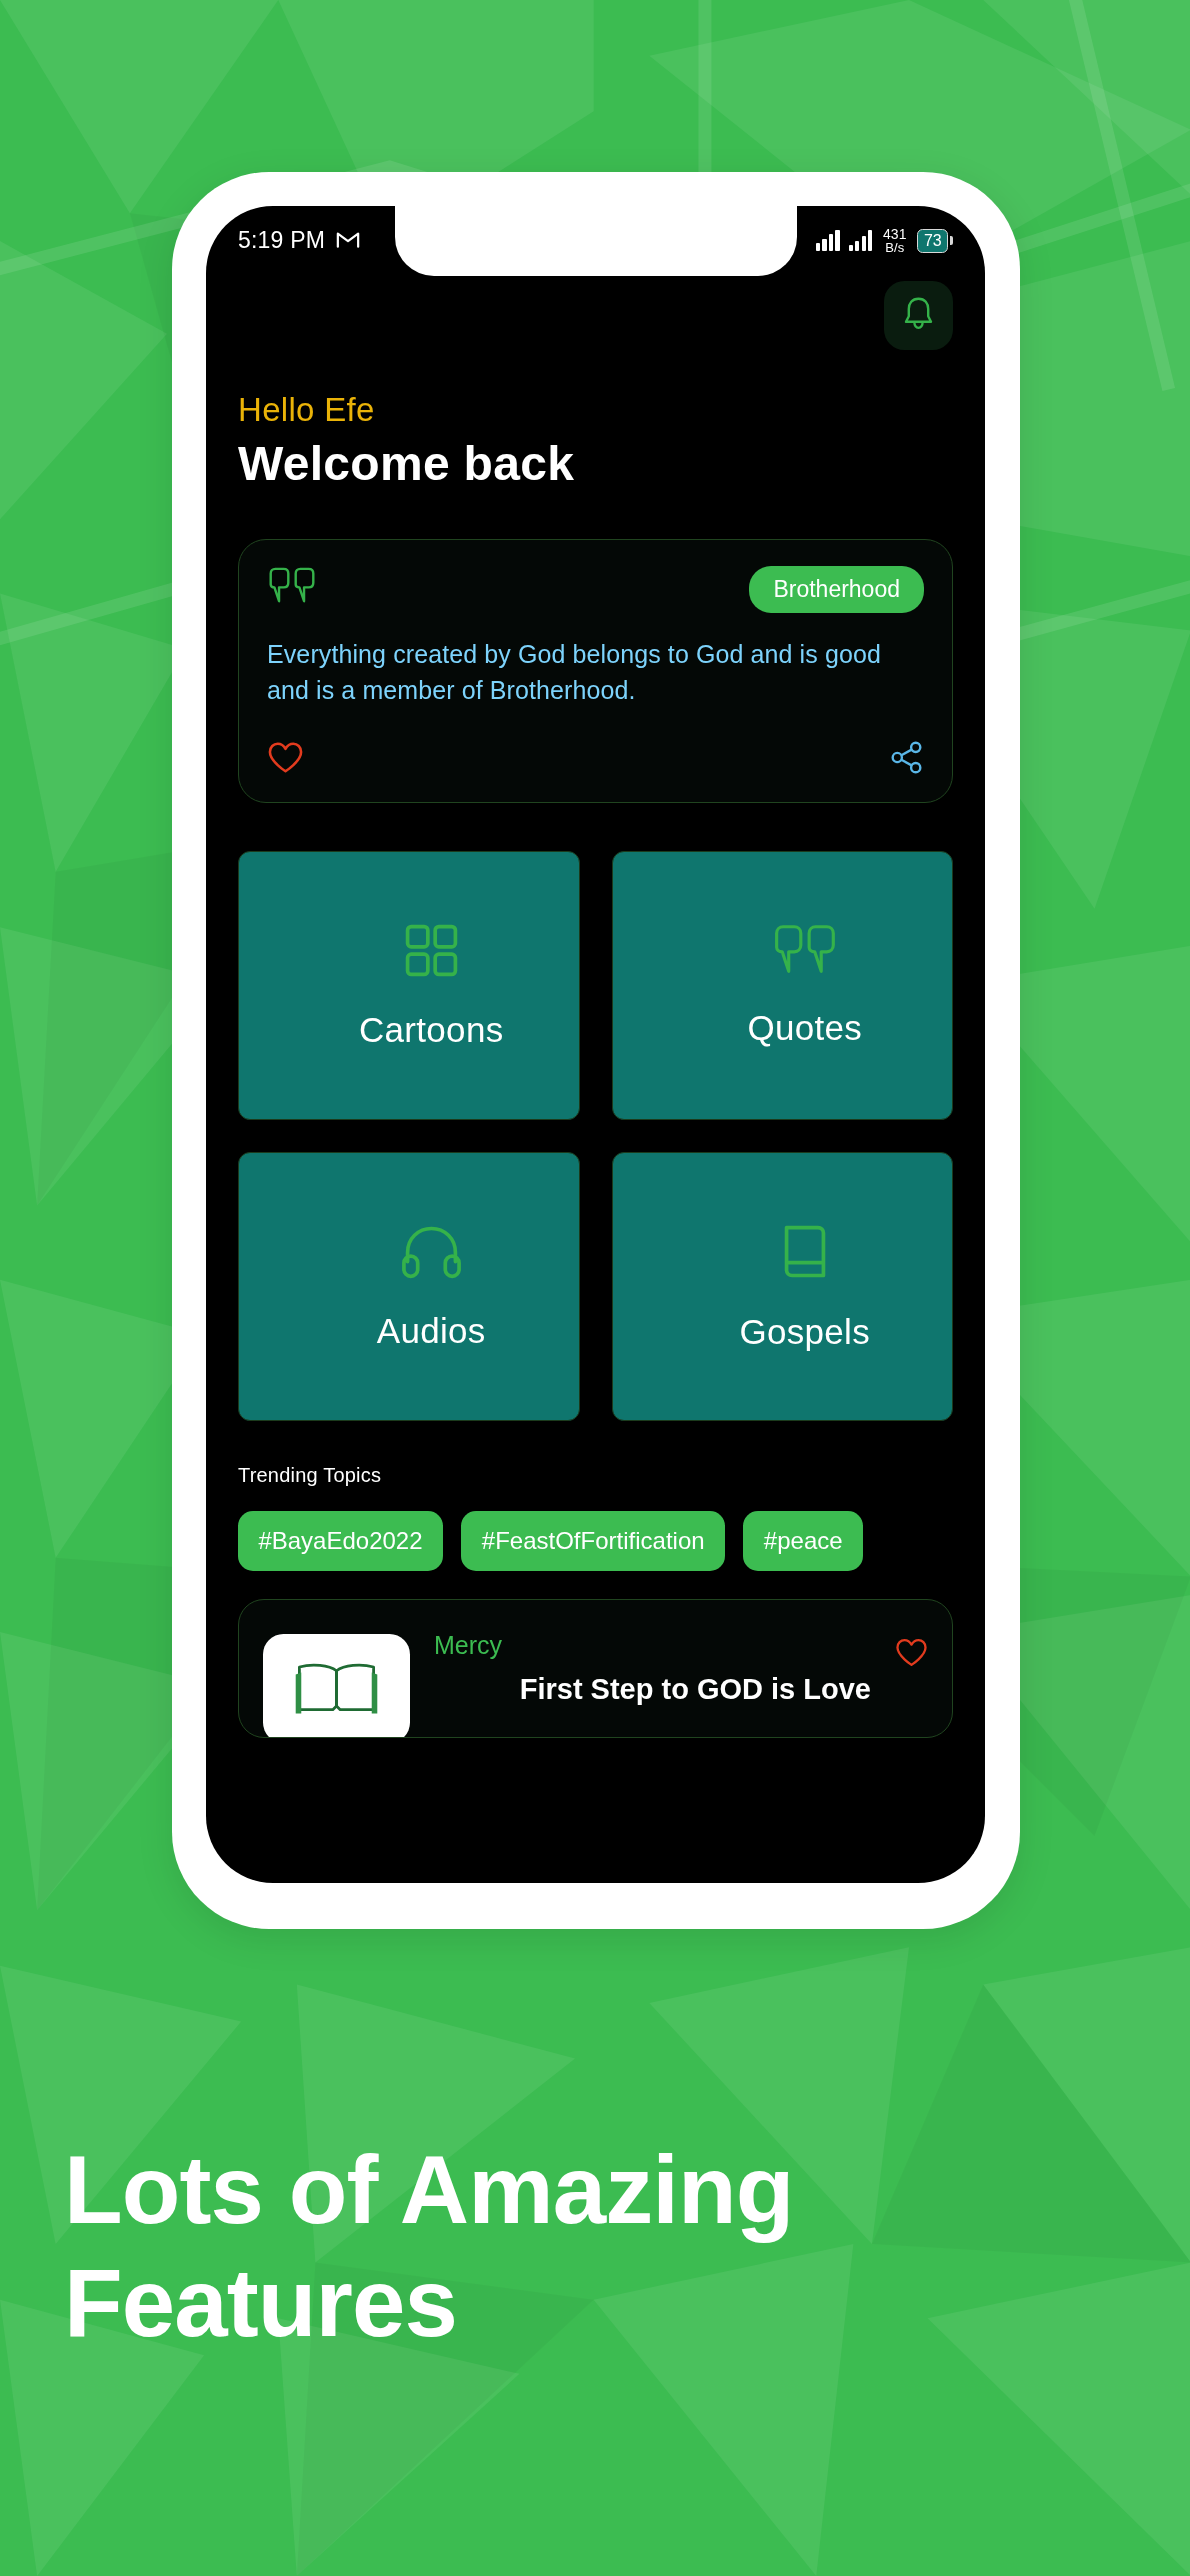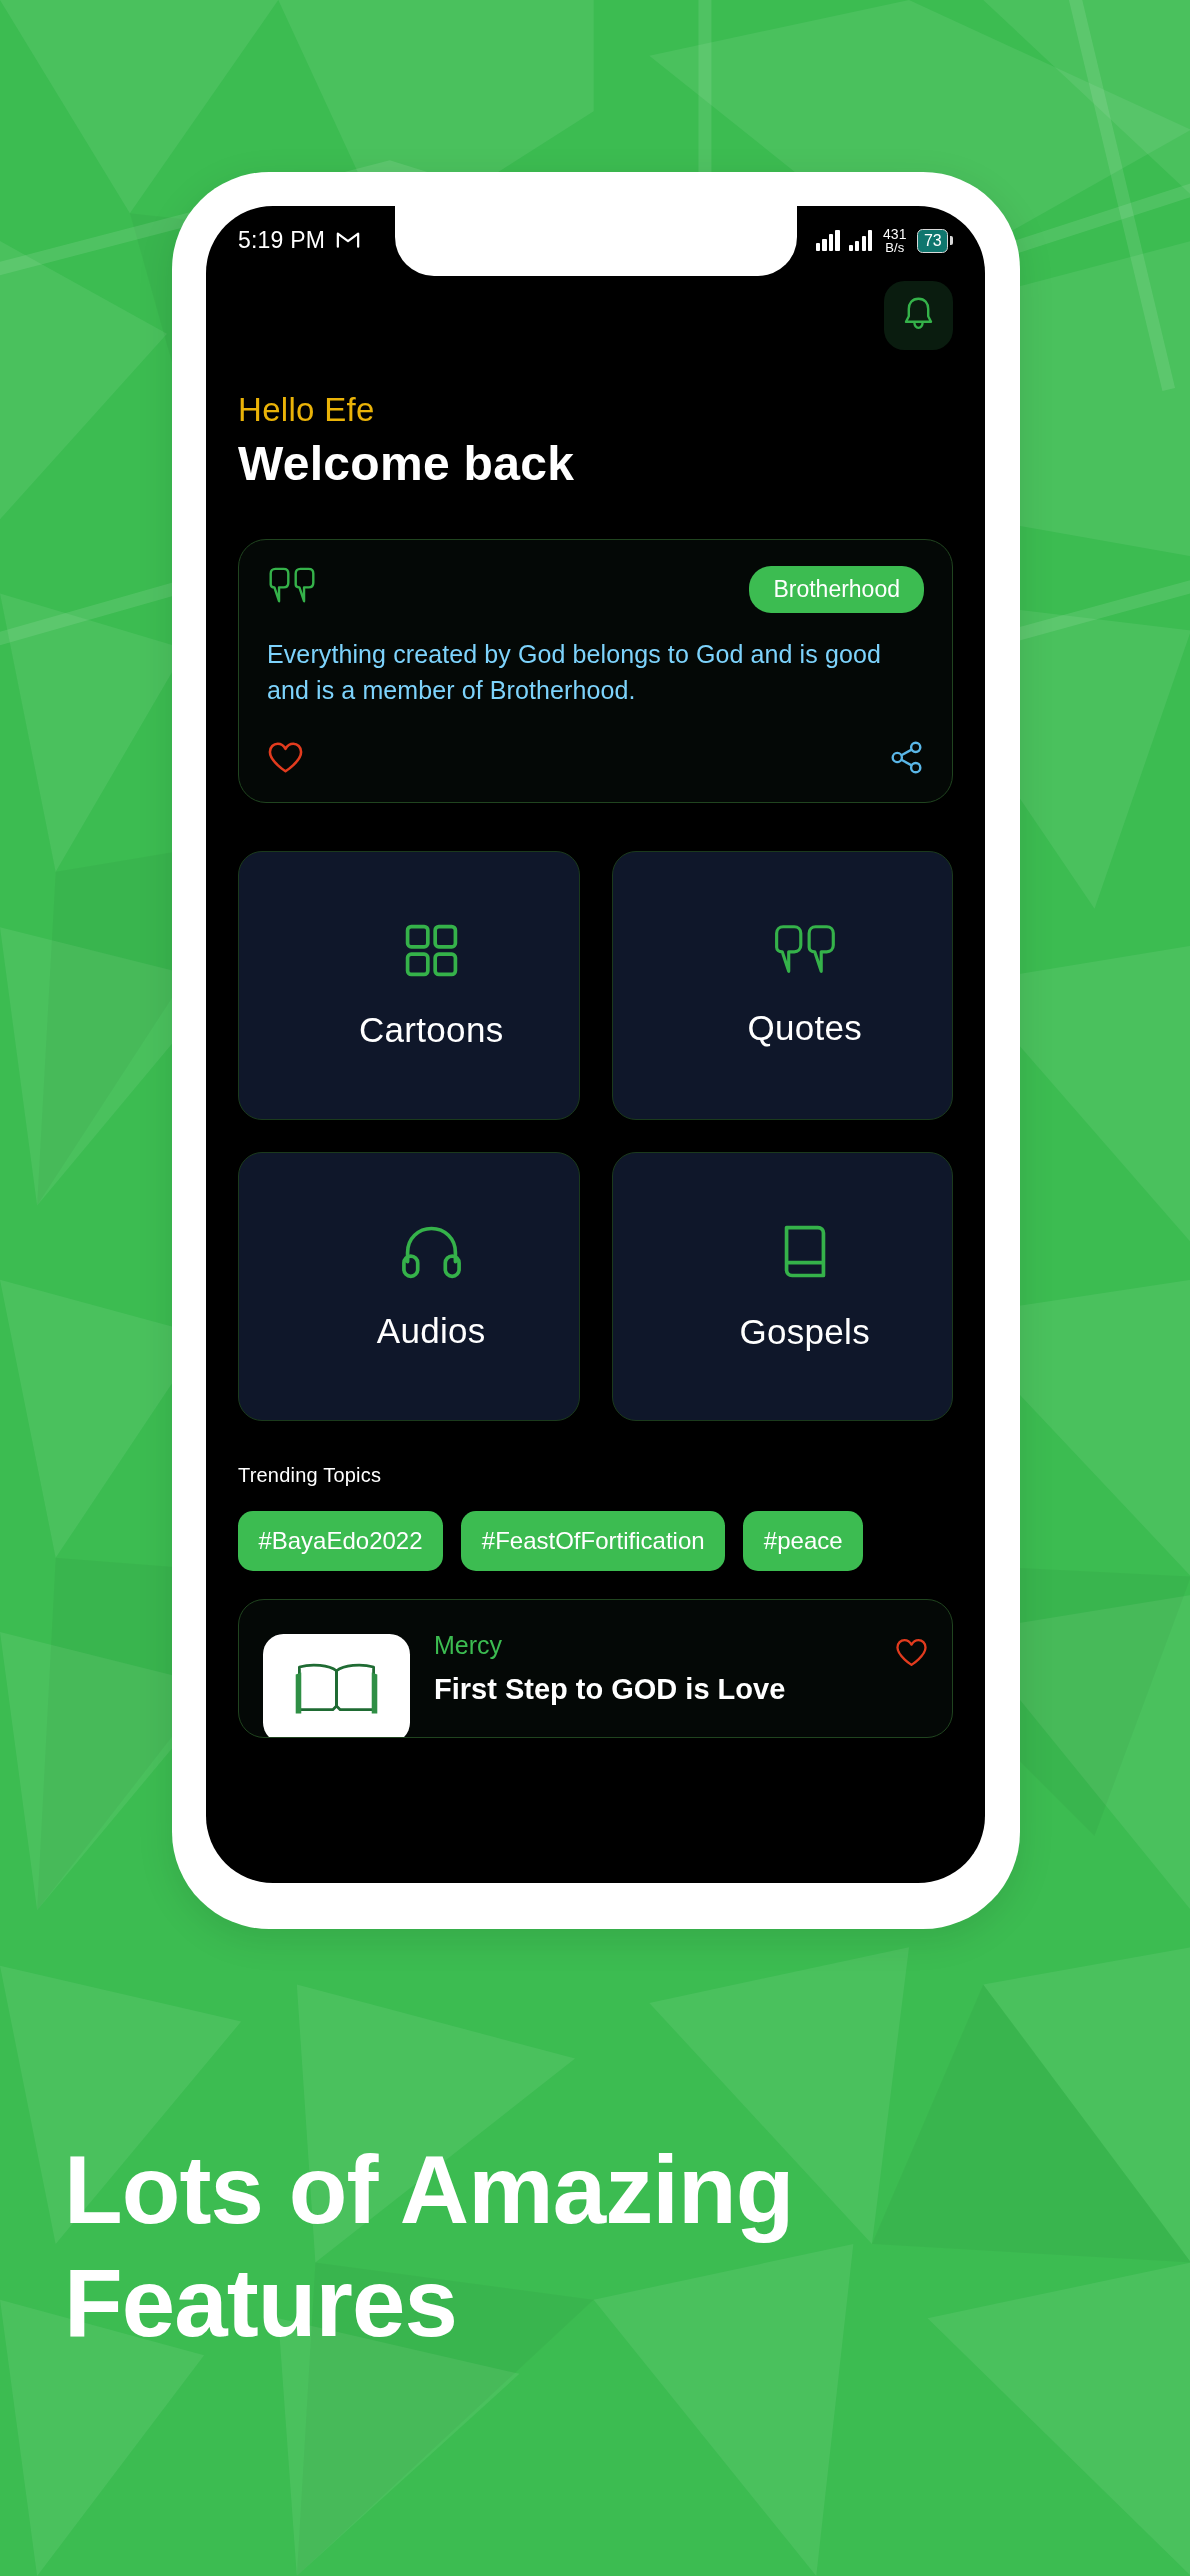--- a/index.html
+++ b/index.html
@@ -110,23 +110,23 @@
   }
   .quote-text{
     color:#7dd3fc; font-size:25px; line-height:1.42;
     margin-top:24px; letter-spacing:0.1px;
   }
   .qc-actions{ display:flex; align-items:center; justify-content:space-between; margin-top:32px;}
 
   
   .grid{ display:grid; grid-template-columns:1fr 1fr; gap:32px; margin-top:48px;}
   .tile{
-    background:#0f172a;
+    background:#0f766e;
     border:0.9px solid #1b3a1c;
-    border-radius:24px;
+    border-radius:12px;
     height:269px;
     display:flex; flex-direction:column;
     align-items:center; justify-content:center;
     gap:28px;
     padding-left:45px;
   }
   .tile-label{ color:#ffffff; font-size:35px; font-weight:400; letter-spacing:0.3px;}
 
   
   .section-title{ color:#ffffff; font-size:20px; margin-top:43px; letter-spacing:0.2px;}
@@ -148,21 +148,21 @@
     height:139px;
     overflow:hidden;
   }
   .thumb{
     width:147px;height:109px;background:#ffffff;border-radius:20.4px;
     display:flex;align-items:center;justify-content:center;flex:none;
     align-self:flex-start; margin-top:13px;
   }
   .list-texts{ flex:1; min-width:0;}
   .list-cat{ color:#3CBC51; font-size:25px;}
-  .list-title{ color:#ffffff; font-size:29px; font-weight:700; margin-top:13px;}
+  .list-title{ color:#ffffff; font-size:29px; font-weight:700; margin-top:13px;text-align:right;}
 
   
   .headline{
     position:absolute;
     left:8px; right:0; top:2133px;
     z-index:5;
     text-align:left;
     color:#ffffff;
     font-size:96px;
     font-weight:700;

